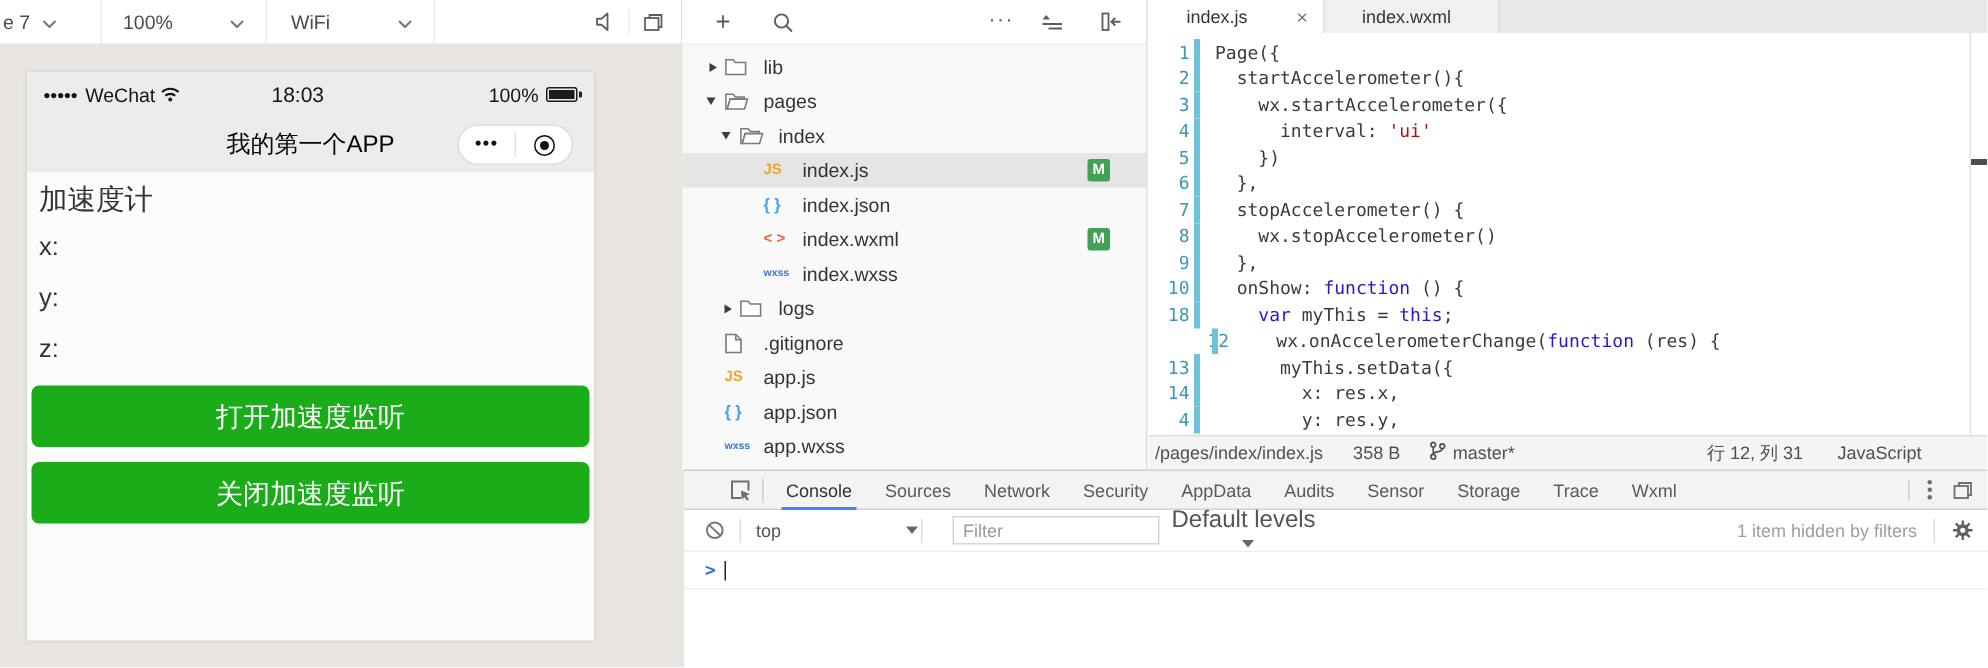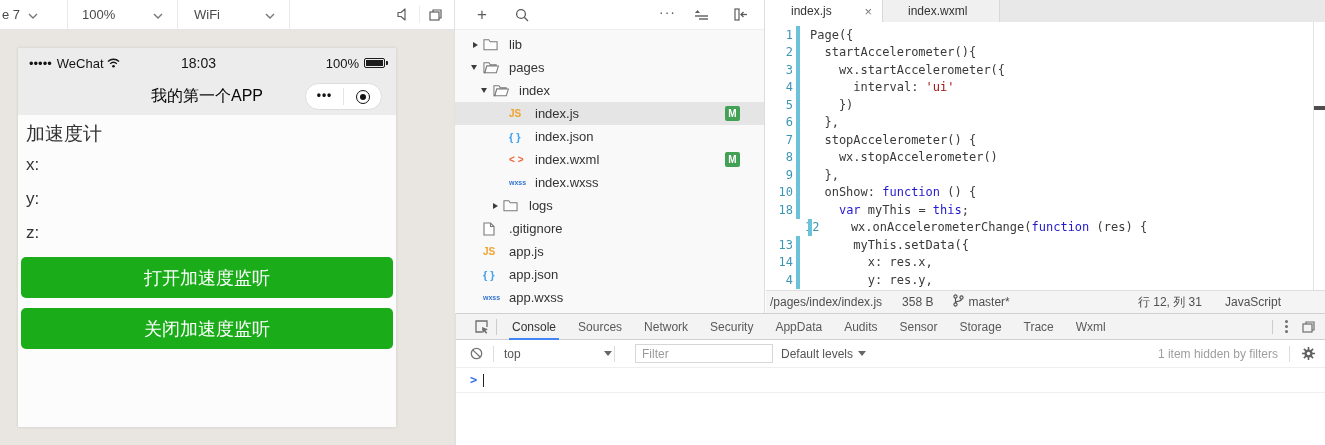--- a/index.html
+++ b/index.html
@@ -105,21 +105,21 @@
   .estatus { height:23px; background:#f4f4f4; border-top:1px solid #ddd;
     display:flex; align-items:center; font-size:12px; color:#4f4f4f; padding:0 44px 0 4px; }
   .estatus .seg { margin-right:20px; display:flex; align-items:center; gap:4px; }
   .estatus .spacer { flex:1; }
   .estatus .seg-r { margin-left:23px; }
 
   
   .console-panel { position:absolute; left:455px; top:313px; width:870px; height:132px;
     background:#fff; border-left:1px solid #e0e0e0; }
   .ctabs { height:27px; background:#f3f3f3; border-top:1px solid #d0d0d0; border-bottom:1px solid #d0d0d0;
-    display:flex; align-items:center; padding-left:12px; }
+    display:flex; align-items:center; padding-left:24px; }
   .inspect-btn { width:26px; height:20px; display:flex; align-items:center; justify-content:center;
     color:#6e6e6e; cursor:pointer; }
   .ctab-sep { width:1px; height:16px; background:#ccc; margin:0 4px 0 2px; }
   .ctab { position:relative; height:100%; display:flex; align-items:center; padding:0 11px;
     font-size:12px; color:#5a5a5a; cursor:pointer; }
   .ctab.active { color:#333; }
   .ctab.active::after { content:''; position:absolute; left:8px; right:8px; bottom:-1px; height:2px; background:#4285f4; }
   .ctabs .spacer { flex:1; }
   .vdots { display:flex; flex-direction:column; gap:2px; margin-right:14px; cursor:pointer; }
   .vdots i { width:3px; height:3px; border-radius:50%; background:#6e6e6e; }
@@ -127,21 +127,21 @@
   .ctabs .bar-sep { width:1px; height:14px; background:#ccc; margin-right:12px; }
 
   .cfilter { height:28px; display:flex; align-items:center; border-bottom:1px solid #eee; padding-left:14px; }
   .ban-ic { color:#757575; display:flex; cursor:pointer; }
   .cf-sep { width:1px; height:16px; background:#ddd; margin:0 10px; }
   .ctx-dd { width:108px; display:flex; align-items:center; font-size:12px; color:#555; cursor:pointer; }
   .tri { width:0; height:0; border:4px solid transparent; border-top:5px solid #666; margin-left:auto; margin-top:4px; }
   .filter-input { width:138px; height:19px; border:1px solid #d6d6d6; font-size:12px;
     padding:0 6px; color:#333; margin-left:10px; outline:none; font-family:"Liberation Sans", sans-serif; }
   .filter-input::placeholder { color:#9a9a9a; }
-  .levels-dd { display:flex; align-items:center; font-size:12px; color:#555; margin-left:8px; cursor:pointer; }
+  .levels-dd { display:flex; align-items:center; font-size:16px; color:#555; margin-left:8px; cursor:pointer;flex-direction:column; }
   .levels-dd .tri { margin-left:5px; }
   .cfilter .spacer { flex:1; }
   .hidden-note { font-size:12px; color:#9e9e9e; }
   .cf-sep2 { width:1px; height:16px; background:#ddd; margin:0 11px; }
   .gear { margin-right:9px; display:flex; cursor:pointer; color:#616161; }
 
   .clog { height:76px; background:#fff; }
   .prompt-row { height:25px; display:flex; align-items:center; padding-left:14px; border-bottom:1px solid #f0f0f0; }
   .prompt-chev { color:#2e6de5; font-size:12px; font-weight:bold; font-family:"DejaVu Sans Mono", monospace; }
   .caret { width:1px; height:13px; background:#222; margin-left:6px; }
@@ -316,21 +316,21 @@
           <span class="flabel">index.wxml</span>
           <span class="mbadge" style="background: rgb(66, 161, 84);">M</span>
         </div>
         <div class="trow" style="padding-left: 42px;">
           <span class="arr"></span>
           <span class="fic">
             <span class="ic-wxss">wxss</span>
           </span>
           <span class="flabel">index.wxss</span>
         </div>
-        <div class="trow" style="padding-left: 36px;">
+        <div class="trow" style="padding-left: 26px;">
           <span class="arr closed"></span>
           <span class="fic">
             <svg width="15" height="13" viewBox="0 0 16 13">
               <path d="M1 1.5h5.2l1.5 2H15V12H1z" fill="#fdfdfd" stroke="#7a7a7a" stroke-width="1.1"></path>
             </svg>
           </span>
           <span class="flabel">logs</span>
         </div>
         <div class="trow" style="padding-left: 16px;">
           <span class="arr"></span>

